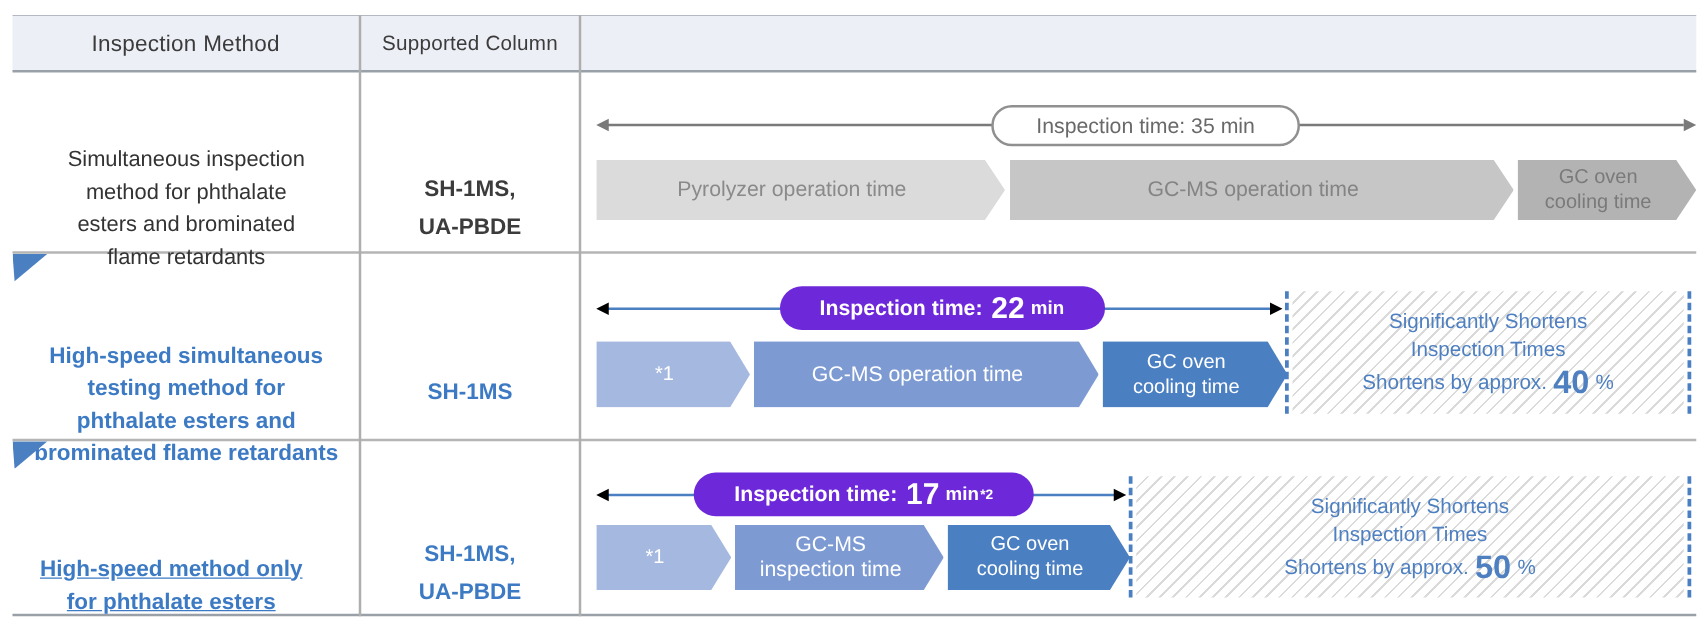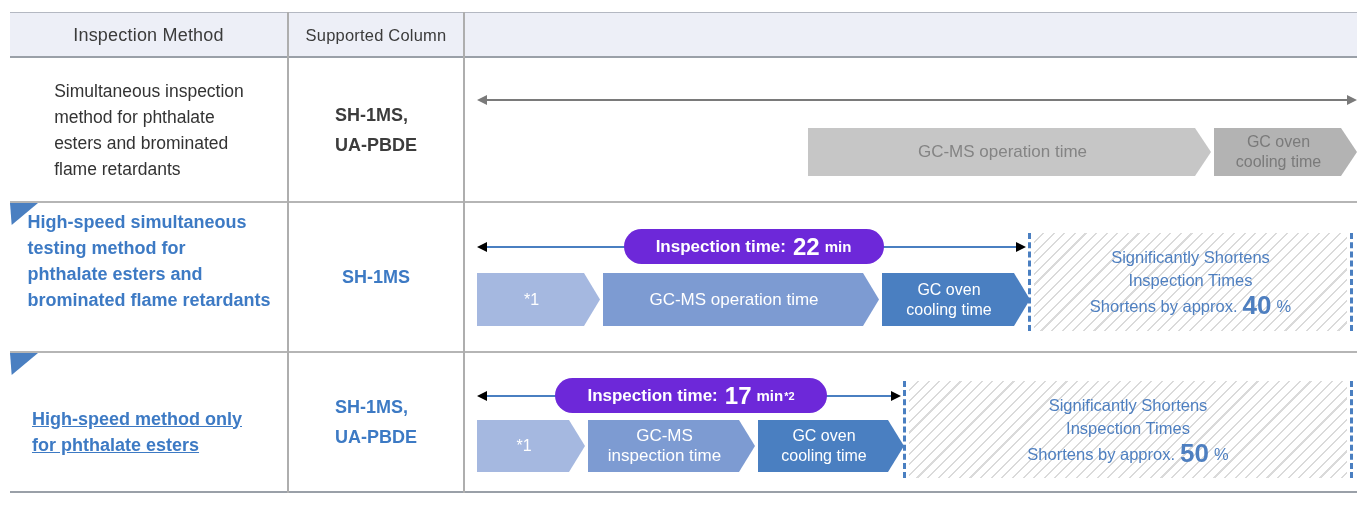--- a/index.html
+++ b/index.html
@@ -8,21 +8,21 @@
 
   .hline, .vline { position:absolute; }
   .prewrap { white-space:pre-line; }
 
   
   .header-bg { position:absolute; left:10px; top:13px; width:1347px; height:44px; background:#edeff7; }
   .hcell { position:absolute; top:13px; height:44px; display:flex; align-items:center; justify-content:center;
            color:#3b3b3b; font-size:18px; letter-spacing:0.2px; }
 
   
-  .cell { position:absolute; display:flex; align-items:center; justify-content:center; text-align:left; }
+  .cell { position:absolute; display:flex; align-items:center; justify-content:center; text-align:center;margin-top:36px; }
   .method-plain { color:#333333; font-size:17.5px; line-height:26px; }
   .method-blue  { color:#3d7ac4; font-weight:bold; font-size:18px; line-height:26px; }
   .colcell-dark { color:#3c3c3c; font-weight:bold; font-size:18px; line-height:30px; }
   .colcell-blue { color:#3d7ac4; font-weight:bold; font-size:18px; line-height:30px; }
 
   
   .corner-tri { position:absolute; left:10px; width:28px; height:22px; background:#4a7fc1;
                 clip-path:polygon(0 0, 100% 0, 6% 100%); }
 
   
@@ -82,27 +82,29 @@
   <div class="cell method-plain prewrap" style="left:14px; top:58px; width:270px; height:143px;">Simultaneous inspection
 method for phthalate
 esters and brominated
 flame retardants</div>
   <div class="cell colcell-dark prewrap" style="left:289px; top:58px; width:174px; height:143px;">SH-1MS,
 UA-PBDE</div>
 
   <div class="aline gray-arrow" style="left:486px; top:99px; width:861px;"></div>
   <div class="ahead left gray-head" style="left:477px; top:95px;"></div>
   <div class="ahead right gray-head" style="left:1347px; top:95px;"></div>
+  <div class="pill pill-white" style="left:793px; top:84px; width:247px; height:33px;">Inspection time: 35 min</div>
 
+  <div class="seg seg-g1" style="left:477px; top:128px; width:327px; height:48px;">Pyrolyzer operation time</div>
   <div class="seg seg-g2" style="left:808px; top:128px; width:403px; height:48px;">GC-MS operation time</div>
   <div class="seg seg-g3 prewrap" style="left:1214px; top:128px; width:143px; height:48px;">GC oven
 cooling time</div>
 
   <div class="corner-tri" style="top:203px;"></div>
-  <div class="cell method-blue prewrap" style="left:14px; top:186px; width:270px; height:149px;">High-speed simultaneous
+  <div class="cell method-blue prewrap" style="left:14px; top:212px; width:270px; height:149px;">High-speed simultaneous
 testing method for
 phthalate esters and
 brominated flame retardants</div>
   <div class="cell colcell-blue prewrap" style="left:289px; top:202px; width:174px; height:149px;">SH-1MS</div>
 
   <div class="aline blue-arrow" style="left:486px; top:246px; width:536px;"></div>
   <div class="ahead left blue-head" style="left:477px; top:242px;"></div>
   <div class="ahead right blue-head" style="left:1016px; top:242px;"></div>
   <div class="pill pill-blue" style="left:624px; top:229px; width:260px; height:35px;">
     <span>Inspection time:</span>

